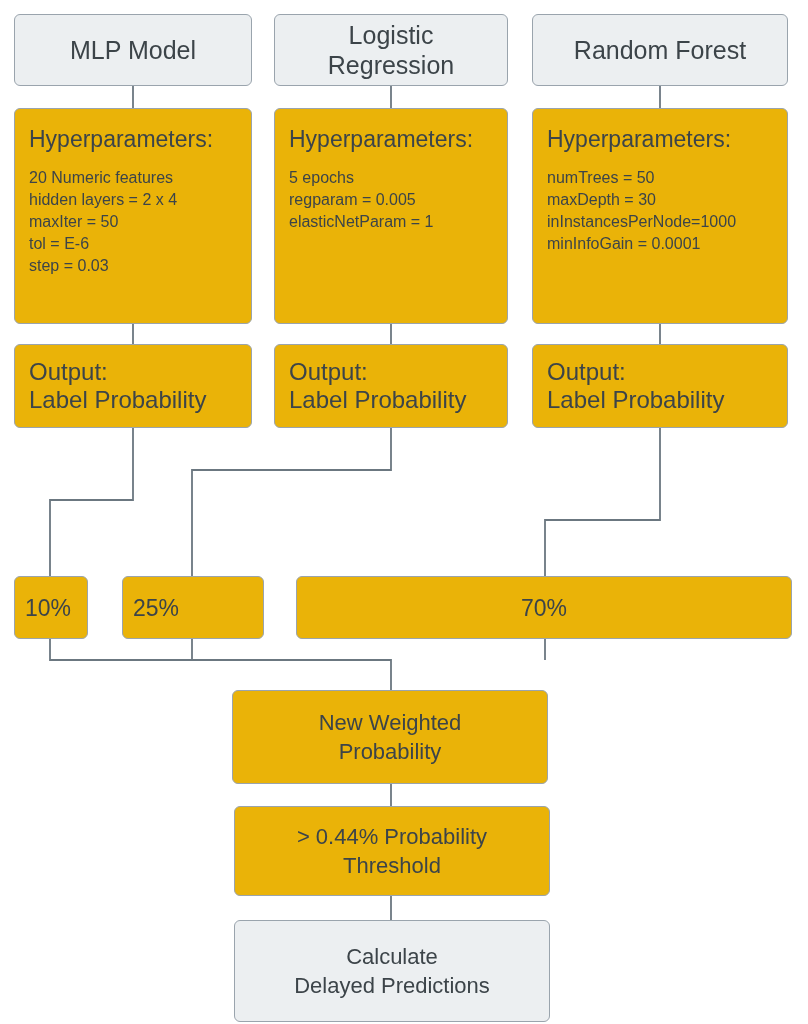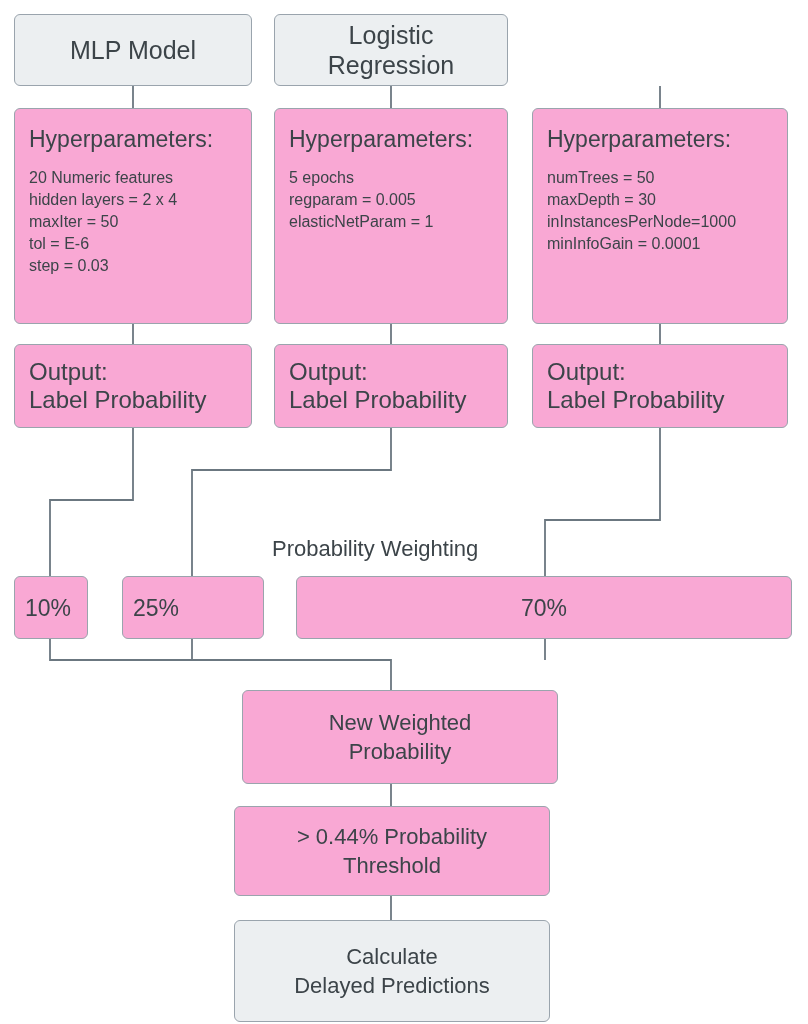--- a/index.html
+++ b/index.html
@@ -19,21 +19,21 @@
     position: absolute;
     left: 0; top: 0;
     width: 808px;
     height: 1024px;
   }
   .node {
     position: absolute;
     box-sizing: border-box;
     border: 1.6px solid #9aa4ad;
     border-radius: 6px;
-    background: #f9a8d4;
+    background: #eab308;
     display: flex;
     flex-direction: column;
     justify-content: center;
     color: #3c4449;
   }
   .node.shaded {
     background: #eceff1;
   }
   .node.center {
     align-items: center;
@@ -121,20 +121,23 @@
     <path d="M391,896 L391,920"></path>
   </svg>
 
   <div class="node shaded center" style="left:14px; top:14px; width:238px; height:72px;">
     <div class="title-text">MLP Model</div>
   </div>
   <div class="node shaded center" style="left:274px; top:14px; width:234px; height:72px;">
     <div class="title-text">Logistic
 Regression</div>
   </div>
+  <div class="node shaded center" style="left:532px; top:14px; width:256px; height:72px;">
+    <div class="title-text">Random Forest</div>
+  </div>
 
   <div class="node" style="left:14px; top:108px; width:238px; height:216px; justify-content:flex-start; padding-top:16px;">
     <div class="hp-head">Hyperparameters:</div>
     <div class="hp-body">20 Numeric features
 hidden layers = 2 x 4
 maxIter  = 50
 tol = E-6
 step = 0.03</div>
   </div>
   <div class="node" style="left:274px; top:108px; width:234px; height:216px; justify-content:flex-start; padding-top:16px;">
@@ -157,33 +160,32 @@
   </div>
   <div class="node" style="left:274px; top:344px; width:234px; height:84px;">
     <div class="out-text">Output:
 Label Probability</div>
   </div>
   <div class="node" style="left:532px; top:344px; width:256px; height:84px;">
     <div class="out-text">Output:
 Label Probability</div>
   </div>
 
-  <div class="label-free" style="left:272px; top:536px;">Probability Weighting</div>
 
   <div class="node" style="left:14px; top:576px; width:74px; height:63px; align-items:flex-start;">
     <div class="pct-text pct-left">10%</div>
   </div>
   <div class="node" style="left:122px; top:576px; width:142px; height:63px; align-items:flex-start;">
     <div class="pct-text pct-left">25%</div>
   </div>
   <div class="node center" style="left:296px; top:576px; width:496px; height:63px;">
     <div class="pct-text">70%</div>
   </div>
 
-  <div class="node center" style="left:242px; top:690px; width:316px; height:94px;">
+  <div class="node center" style="left:232px; top:690px; width:316px; height:94px;">
     <div class="final-text">New Weighted
 Probability</div>
   </div>
   <div class="node center" style="left:234px; top:806px; width:316px; height:90px;">
     <div class="final-text">&gt; 0.44% Probability
 Threshold</div>
   </div>
   <div class="node shaded center" style="left:234px; top:920px; width:316px; height:102px;">
     <div class="final-text">Calculate
 Delayed Predictions</div>

